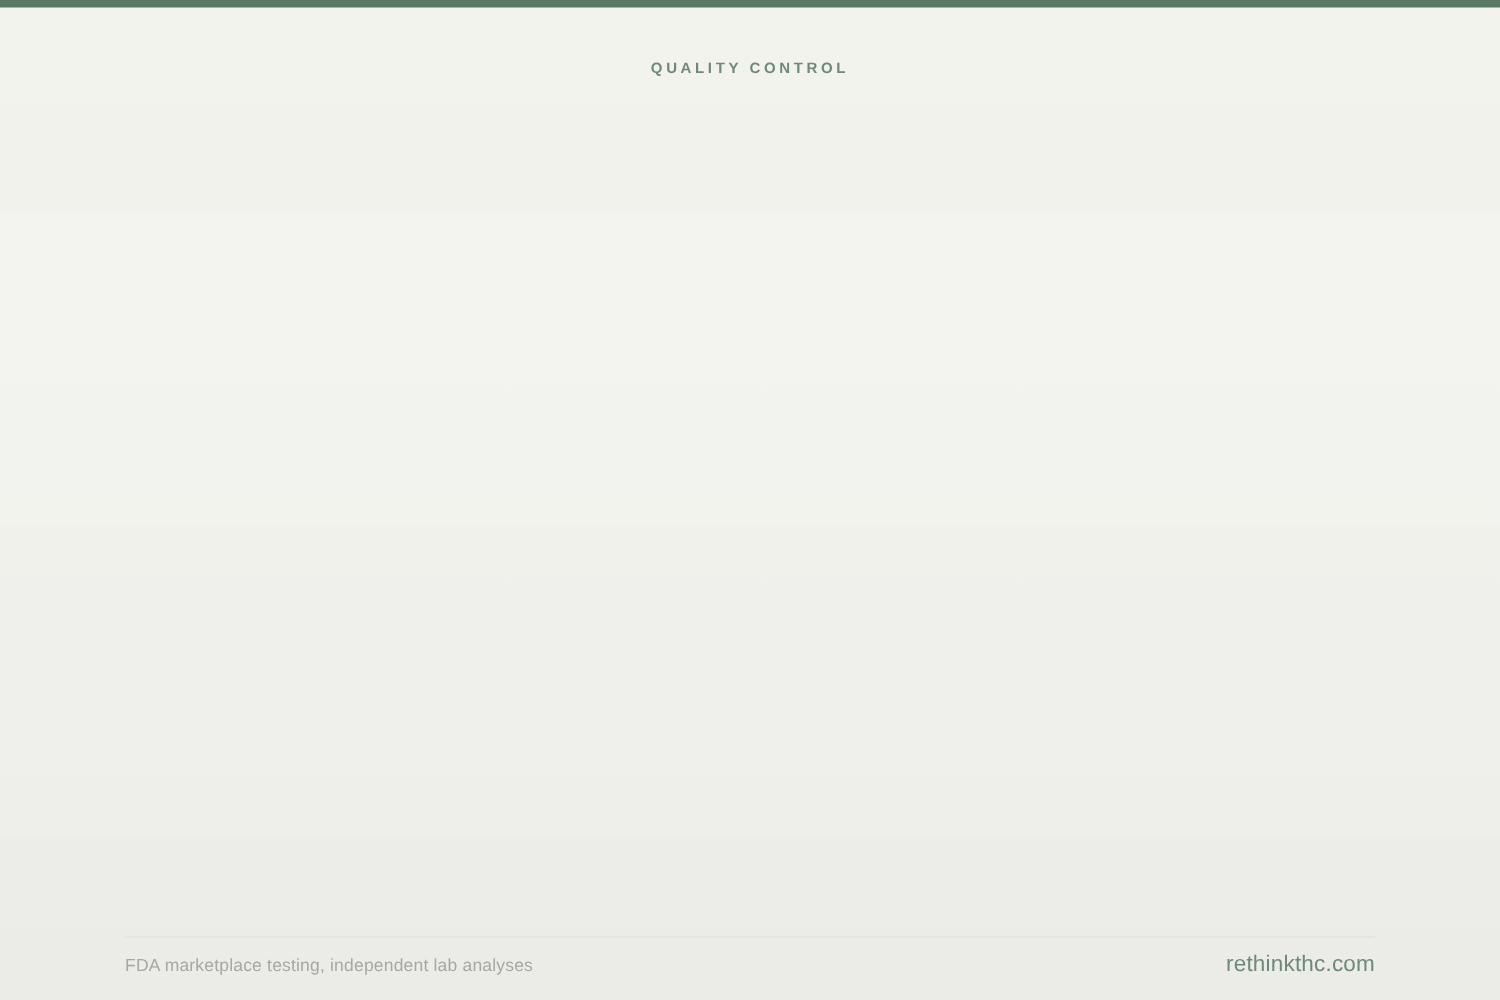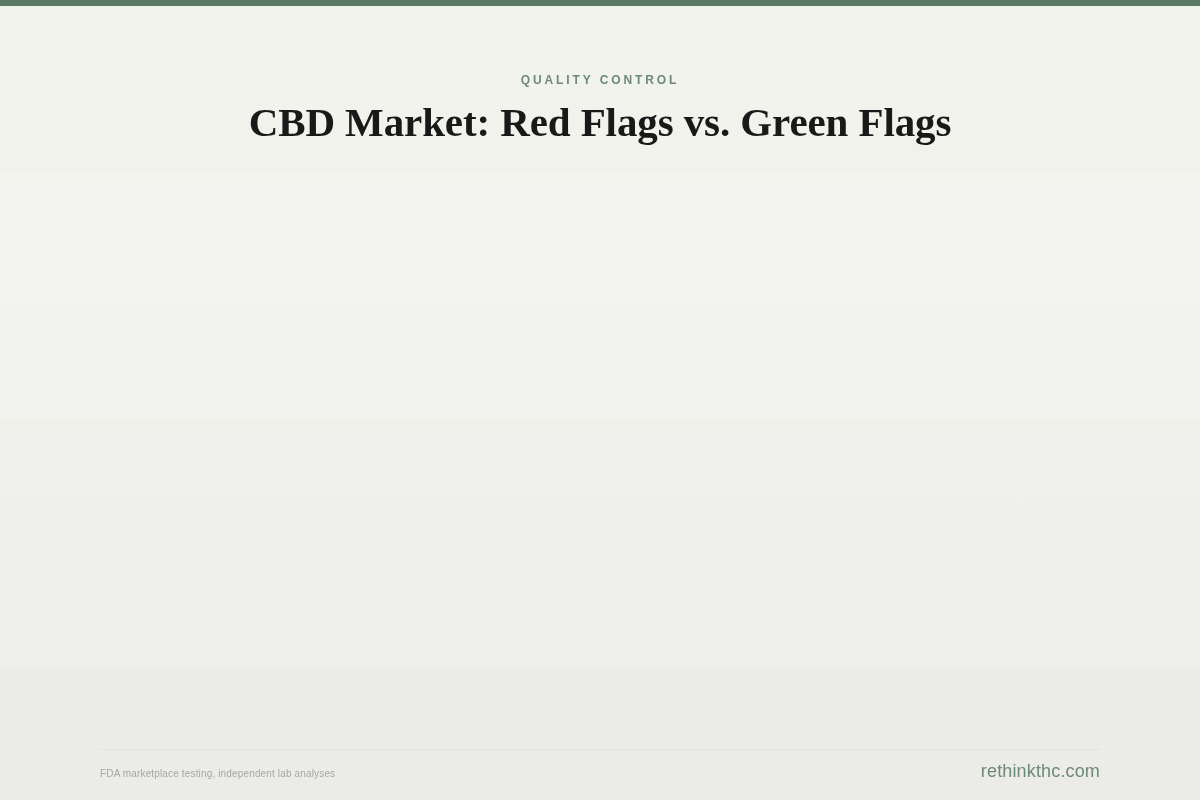--- a/index.html
+++ b/index.html
@@ -53,21 +53,21 @@
   
   .header {
     position: absolute;
     top: 0;
     left: 0;
     width: 1200px;
     text-align: center;
   }
   .kicker {
     margin: 0;
-    padding-top: 72px;
+    padding-top: 46px;
     font-family: "Liberation Sans", sans-serif;
     font-size: 12px;
     font-weight: bold;
     letter-spacing: 2.9px;
     color: #6d8a76;
     text-transform: uppercase;
     line-height: 16px;
   }
   .title {
     margin: 0;
@@ -102,21 +102,21 @@
     background: #e2e2dc;
   }
   .footer-row {
     display: flex;
     align-items: baseline;
     justify-content: space-between;
     padding-top: 14px;
   }
   .footer-source {
     font-family: "Liberation Sans", sans-serif;
-    font-size: 10px;
+    font-size: 14px;
     color: #a8a8a2;
     letter-spacing: 0.15px;
     line-height: 14px;
   }
   .footer-site {
     font-family: "Liberation Sans", sans-serif;
     font-size: 18px;
     color: #6d8a76;
     letter-spacing: 0.15px;
     line-height: 14px;
@@ -128,21 +128,20 @@
 <div class="poster">
 
   <div class="accent-bar"></div>
 
   <div class="band band-a"></div>
   <div class="band band-b"></div>
   <div class="band band-c"></div>
 
   <div class="header">
     <div class="kicker">QUALITY CONTROL</div>
-    <h1 class="title">CBD Market: Red Flags vs. Green Flags</h1>
   </div>
 
   <div class="body-canvas"></div>
 
   <div class="footer">
     <div class="footer-rule"></div>
     <div class="footer-row">
       <span class="footer-source">FDA marketplace testing, independent lab analyses</span>
       <span class="footer-site">rethinkthc.com</span>
     </div>

